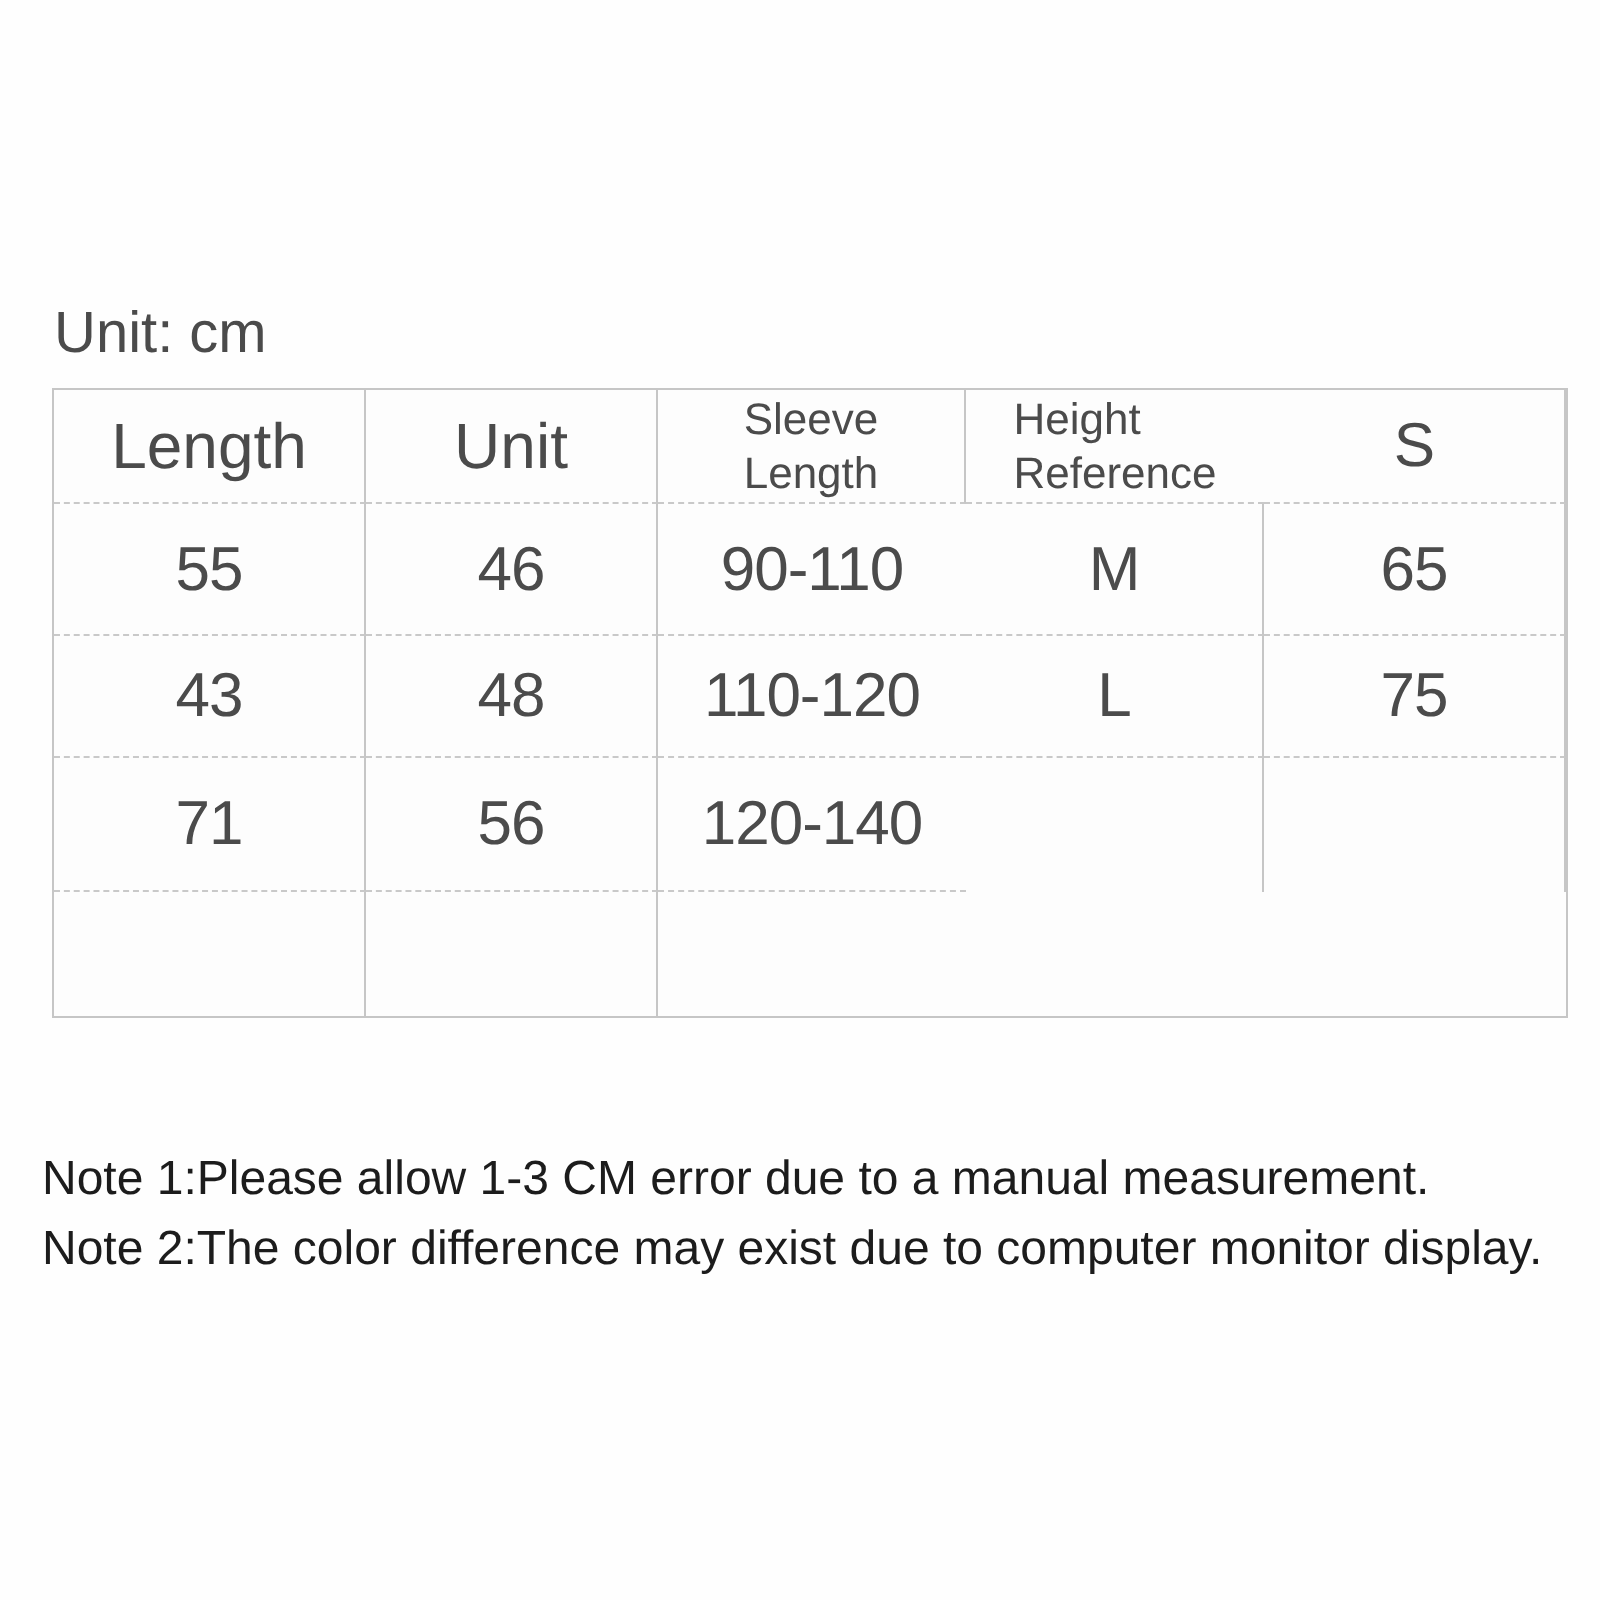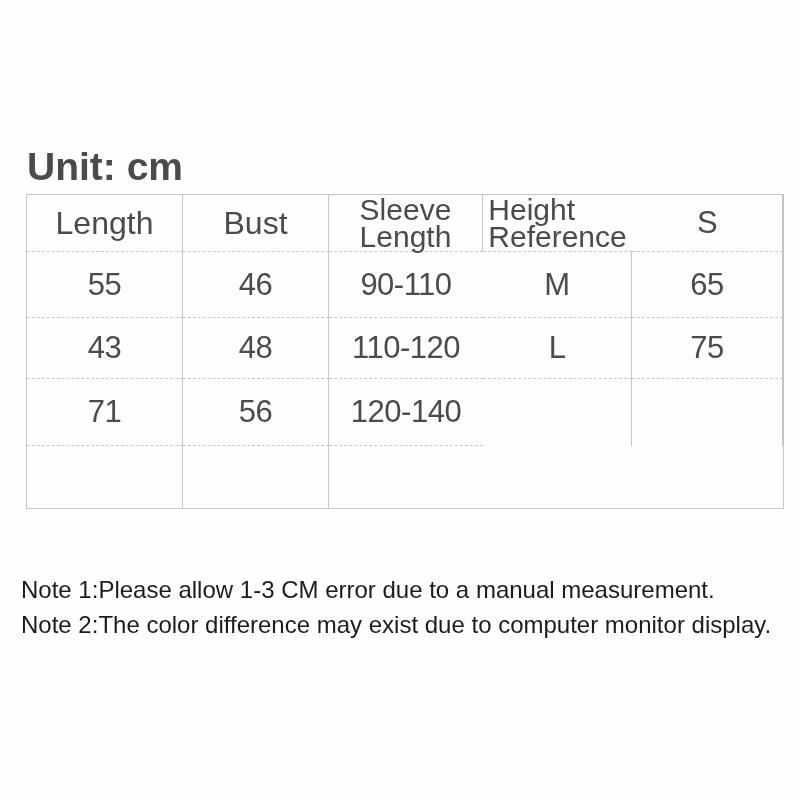--- a/index.html
+++ b/index.html
@@ -12,24 +12,23 @@
     width: 800px;
     height: 800px;
     background: var(--bg, #fefefe);
     font-family: "Liberation Sans", sans-serif;
     overflow: hidden;
   }
   .unit {
     position: absolute;
     left: 27px;
     top: 150px;
-    font-size: 39px;
+    font-size: 29px;
     line-height: 34px;
     color: var(--text-gray, #4b4b4b);
-    font-weight: bold;
   }
   .size-table {
     position: absolute;
     left: 26px;
     top: 194px;
     display: grid;
     grid-template-columns: 156px 146px 154px 149px 151px;
     grid-template-rows: 57px 66px 61px 67px 62px;
     border: 1px solid var(--border-gray, #c3c3c3);
     background: #fdfdfd;
@@ -38,21 +37,21 @@
     display: flex;
     align-items: center;
     justify-content: center;
     color: var(--text-gray, #4b4b4b);
     overflow: visible;
   }
   .cell.v-line { border-right: 1px solid var(--border-gray, #c9c9c9); }
   .cell.h-line { border-bottom: 1px dashed var(--dash-gray, #c6c6c6); }
   .hdr-single { font-size: 32px; }
   .hdr-double {
-    font-size: 30px;
+    font-size: 22px;
     line-height: 27px;
     align-items: center;
   }
   .hdr-double .lines {
     text-align: left;
     white-space: nowrap;
   }
   .data-cell { font-size: 31px; letter-spacing: -0.5px; }
   .notes {
     position: absolute;
@@ -70,21 +69,21 @@
 <div class="page">
 
   <div class="unit">Unit: cm</div>
 
   <div class="size-table">
 
     <div class="cell v-line h-line hdr-single">
       <span>Length</span>
     </div>
     <div class="cell v-line h-line hdr-single">
-      <span>Bust</span>
+      <span>Unit</span>
     </div>
     <div class="cell v-line h-line hdr-double">
       <div class="lines">
         <div>Sleeve</div>
         <div>Length</div>
       </div>
     </div>
     <div class="cell h-line hdr-double">
       <div class="lines">
         <div>Height</div>

